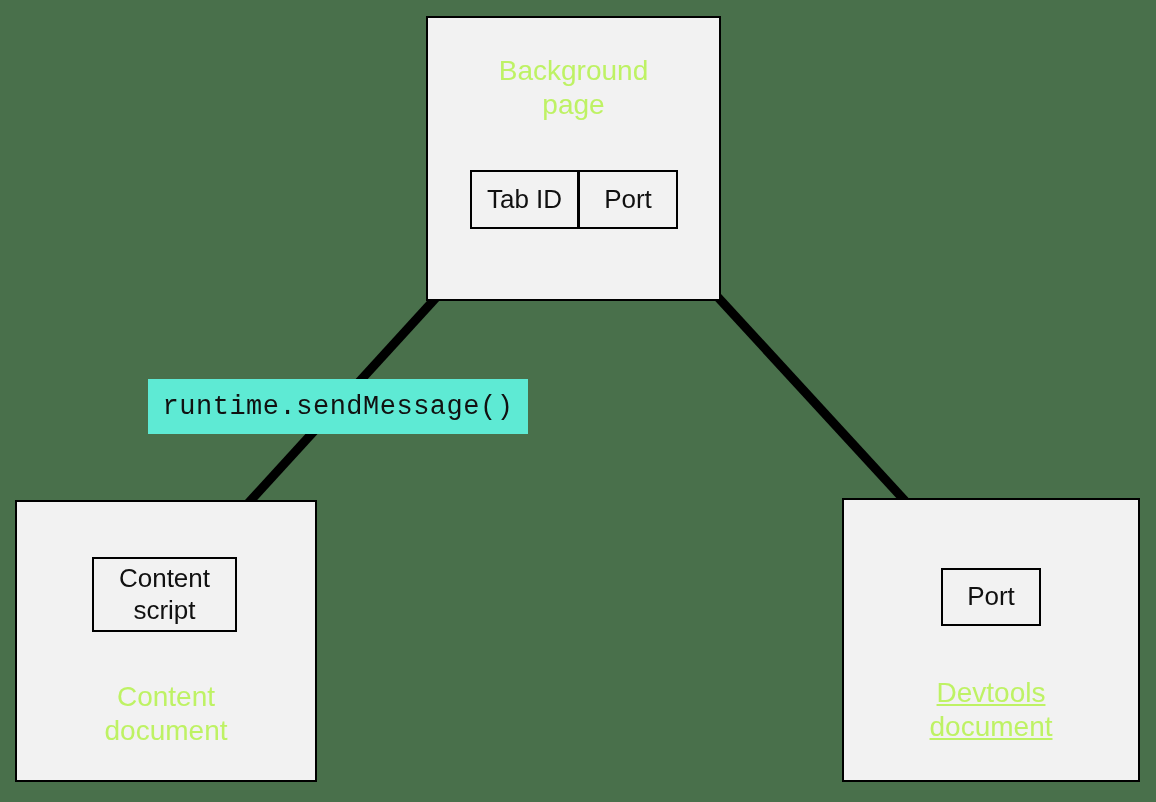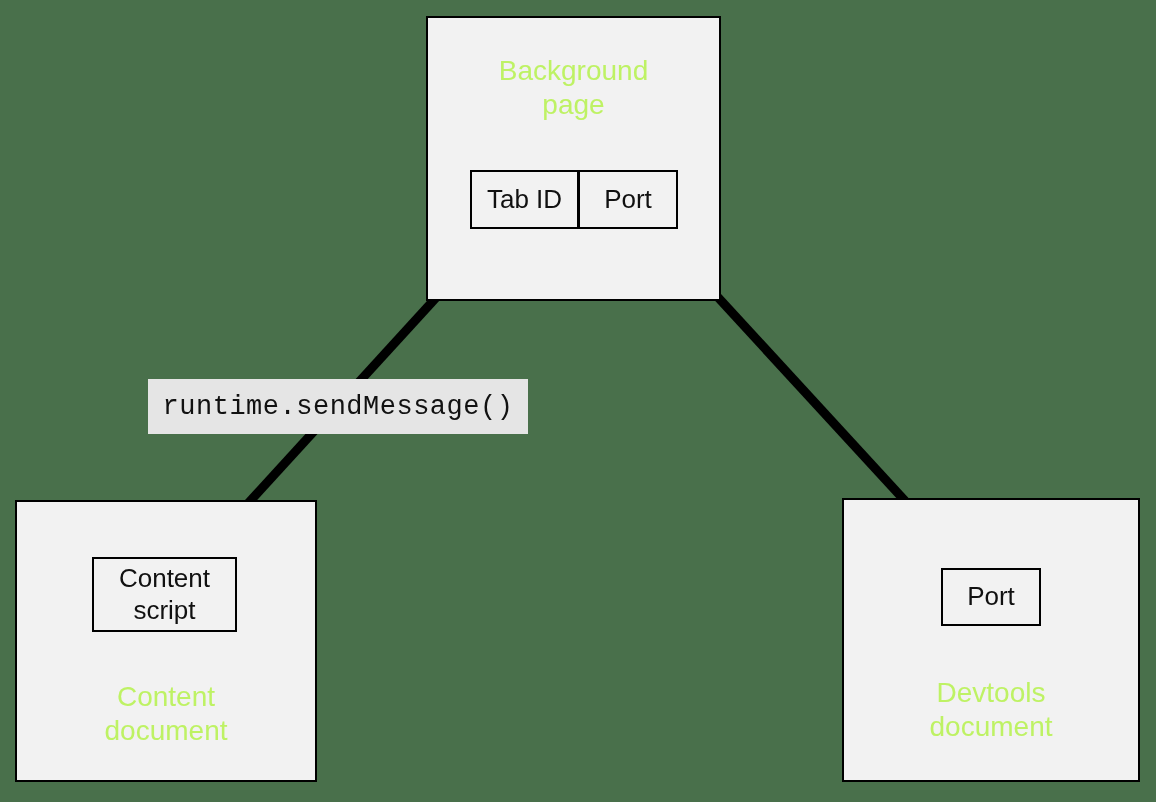--- a/index.html
+++ b/index.html
@@ -43,21 +43,21 @@
   }
   .cell-label {
     color: #111111;
     font-family: "Liberation Sans", sans-serif;
     font-size: 26px;
     line-height: 1.22;
     white-space: pre-line;
   }
   .code-label {
     position: absolute;
-    background: #e5e5e5;
+    background: #5eead4;
     color: #111111;
     font-family: "Liberation Mono", "DejaVu Sans Mono", monospace;
     font-size: 27px;
     display: flex;
     align-items: center;
     justify-content: center;
     letter-spacing: 0.5px;
     box-sizing: border-box;
   }
   #arrow-layer {
@@ -107,19 +107,19 @@
 script</span>
   </div>
   <div class="box-label" style="left:15px; top:680px; width:302px;">Content
 document</div>
 
   <div class="box" style="left:842px; top:498px; width:298px; height:284px;">
   </div>
   <div class="inner-box" style="left:941px; top:568px; width:100px; height:58px;">
     <span class="cell-label">Port</span>
   </div>
-  <div class="box-label" style="left:842px; top:676px; width:298px;">Devtools
+  <div class="box-label" style="left:842px; top:676px; width:298px;text-decoration:underline;">Devtools
 document</div>
 
   <div class="code-label" style="left:148px; top:379px; width:380px; height:55px;">runtime.sendMessage()</div>
 
 
 </div>
 
 </body></html>

